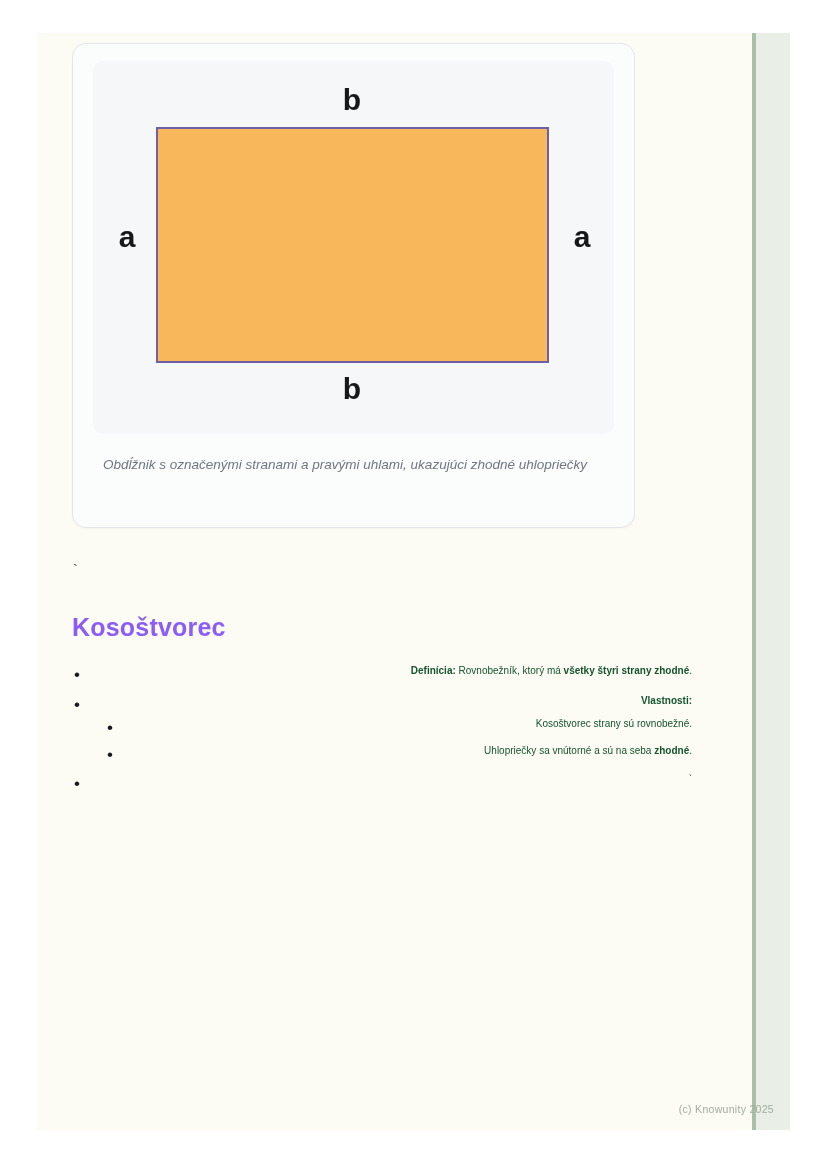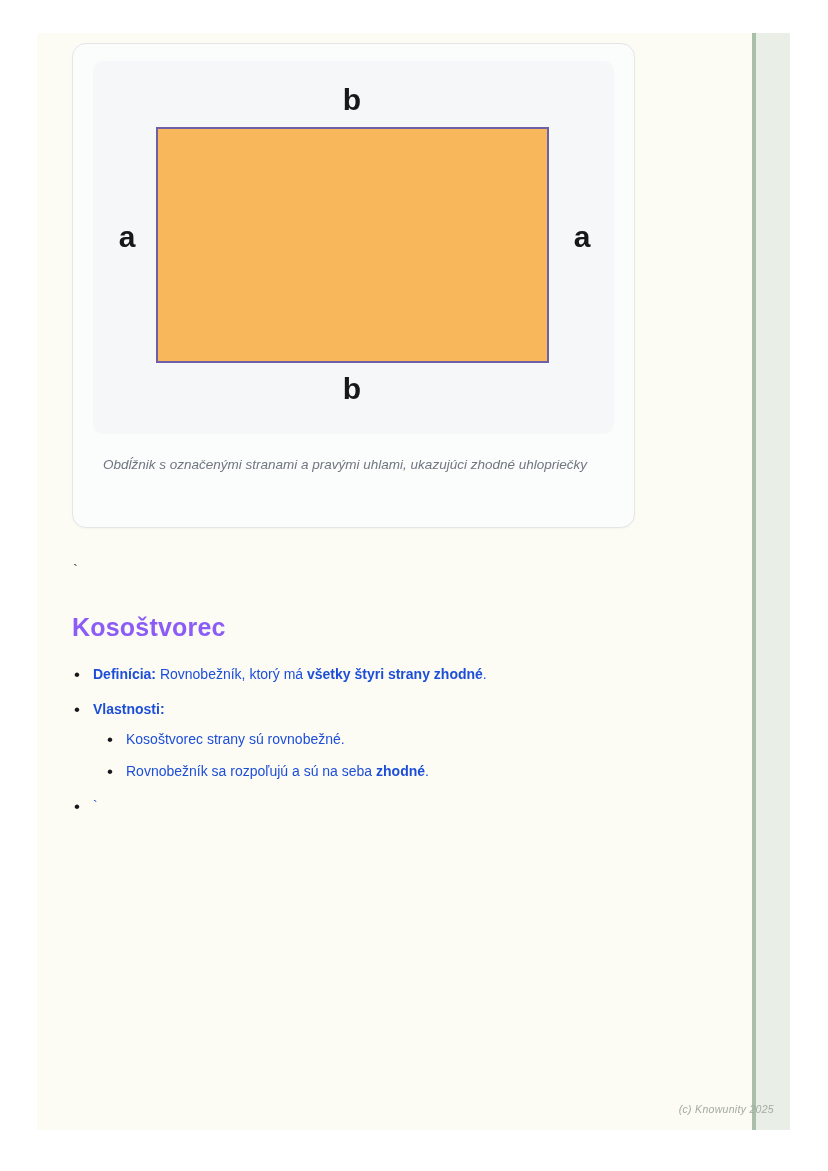--- a/index.html
+++ b/index.html
@@ -95,24 +95,25 @@
     font-size: 25px;
     font-weight: bold;
     color: #8b5cf6;
     letter-spacing: 0.2px;
     margin-bottom: 22px;
   }
   ul.bullets { list-style: none; }
   ul.bullets > li {
     position: relative;
     padding-left: 21px;
-    font-size: 14px;
+    font-size: 10px;
     line-height: 1.45;
     margin-bottom: 15px;
-    color: #1d4ed8;
+    color: #14532d;
+    text-align: right;
   }
   ul.bullets > li::before {
     content: "\2022";
     position: absolute;
     left: 2px; top: -1px;
     font-size: 17px;
     color: #17181a;
   }
   ul.bullets ul.bullets {
     margin-left: 12px;
@@ -123,21 +124,20 @@
   .tick-item { font-size: 15px; color: #3a3f47; }
 
   
   .footer-copy {
     position: absolute;
     right: 16px; top: 1070px;
     font-size: 10.5px;
     color: #a3aba1;
     z-index: 3;
     letter-spacing: 0.3px;
-    font-style: italic;
   }
 </style>
 </head>
 <body>
 
 <div class="page">
 
   <div class="accent-panel"></div>
 
   <div class="figure-card">
@@ -161,21 +161,21 @@
         <span class="b">Definícia:</span><span> Rovnobežník, ktorý má </span><span class="b">všetky štyri strany zhodné</span><span>.</span>
       </li>
 
       <li>
         <span class="b">Vlastnosti:</span>
         <ul class="bullets">
           <li>
             <span>Kosoštvorec strany sú rovnobežné.</span>
           </li>
           <li>
-            <span>Rovnobežník sa rozpoľujú a sú na seba </span><span class="b">zhodné</span><span>.</span>
+            <span>Uhlopriečky sa vnútorné a sú na seba </span><span class="b">zhodné</span><span>.</span>
           </li>
         </ul>
       </li>
 
       <li class="tick-item">
         <span>`</span>
       </li>
     </ul>
   </div>
 

